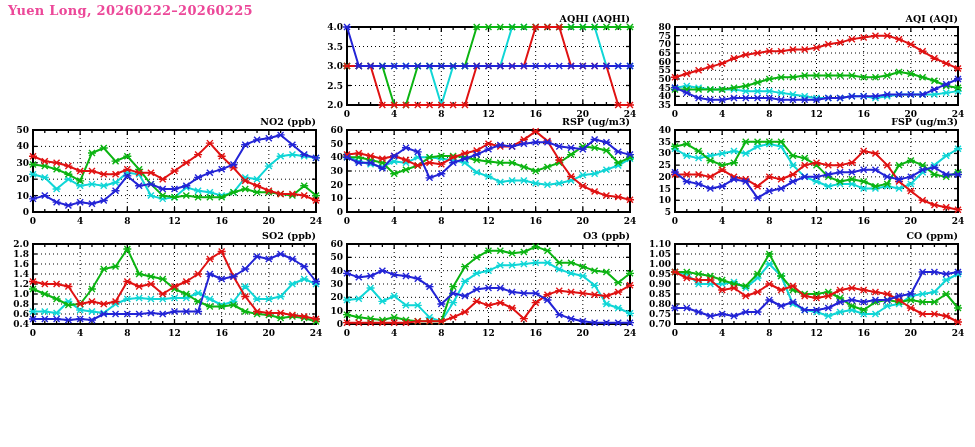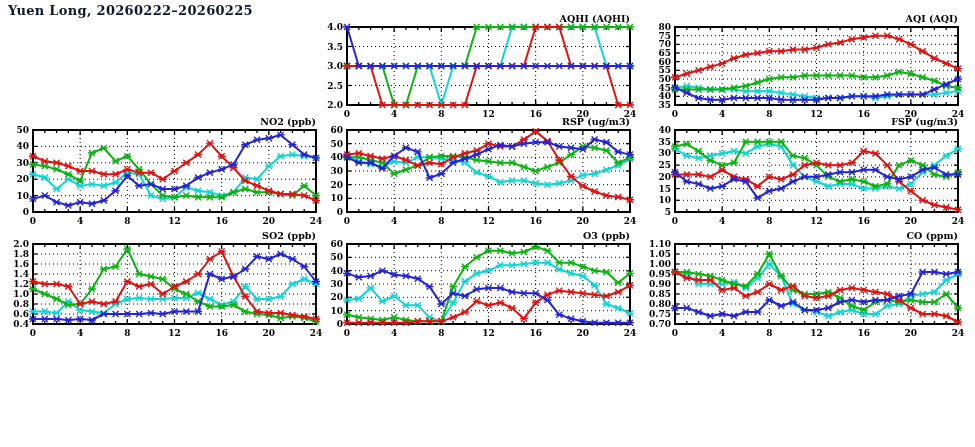--- a/index.html
+++ b/index.html
@@ -1,18 +1,18 @@
 <!DOCTYPE html>
 <html><head>
 <meta charset="utf-8">
 <style>
   html,body{margin:0;padding:0;background:#ffffff;}
   .page{position:relative;width:975px;height:447px;background:#fff;overflow:hidden;
         font-family:"DejaVu Serif",serif;}
-  .page-title{position:absolute;left:8px;top:3px;font-size:13px;font-weight:bold;color:#0f172a;
+  .page-title{position:absolute;left:8px;top:3px;font-size:13px;font-weight:bold;color:#ec4899;
               letter-spacing:.3px;white-space:nowrap;}
   svg{position:absolute;left:0;top:0;}
   svg text{font-family:"DejaVu Serif",serif;font-weight:bold;fill:#000;}
 </style>
 </head>
 <body>
 
 <div class="page">
   <div class="page-title">Yuen Long, 20260222–20260225</div>
   <svg id="charts-svg" width="975" height="447" viewBox="0 0 975 447" xmlns="http://www.w3.org/2000/svg">

